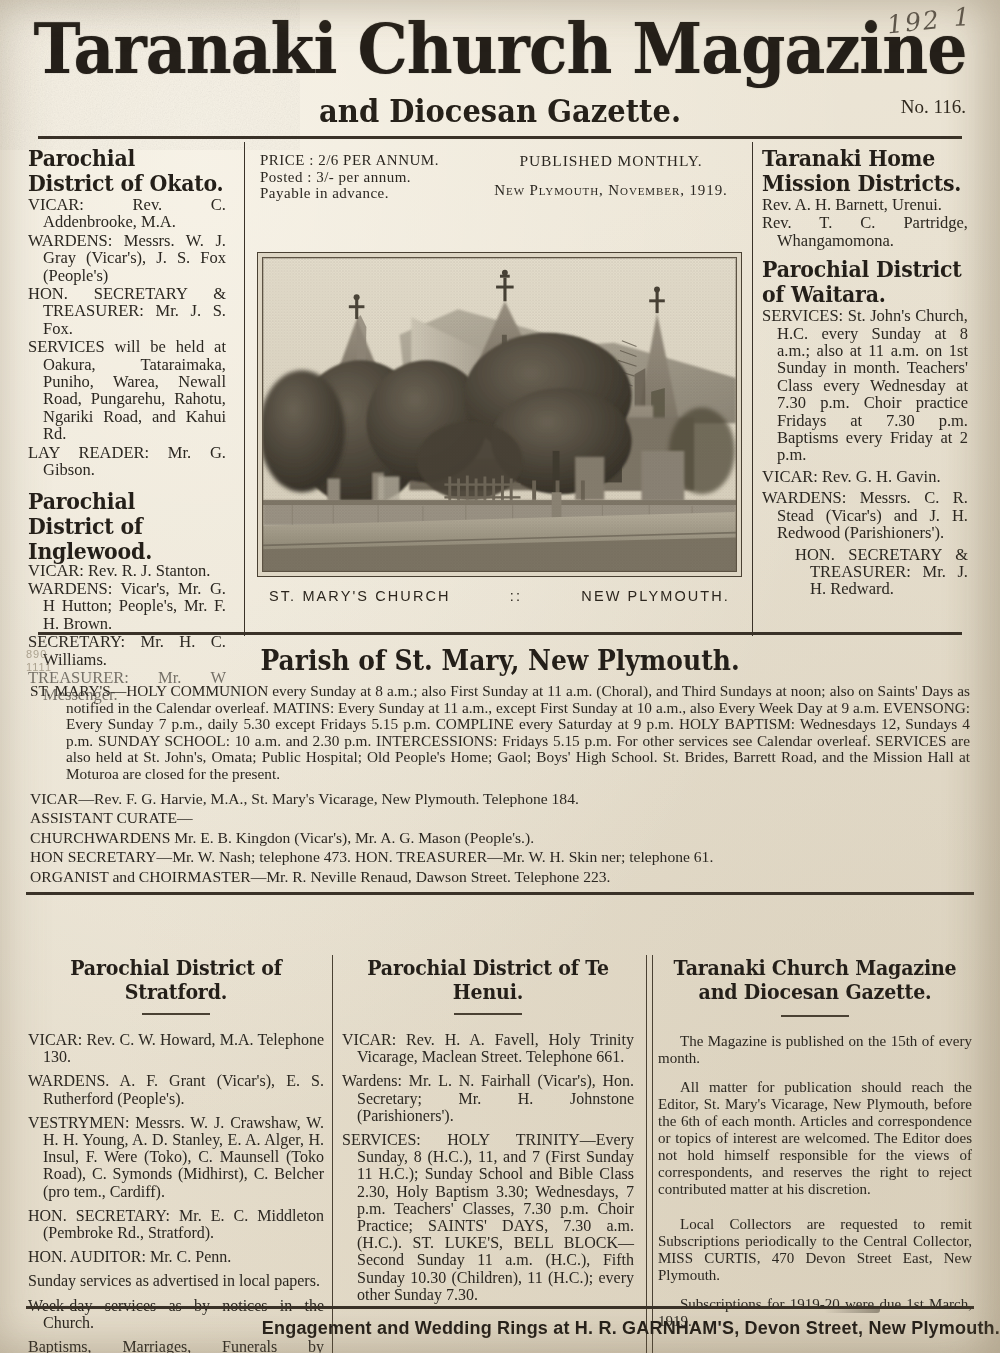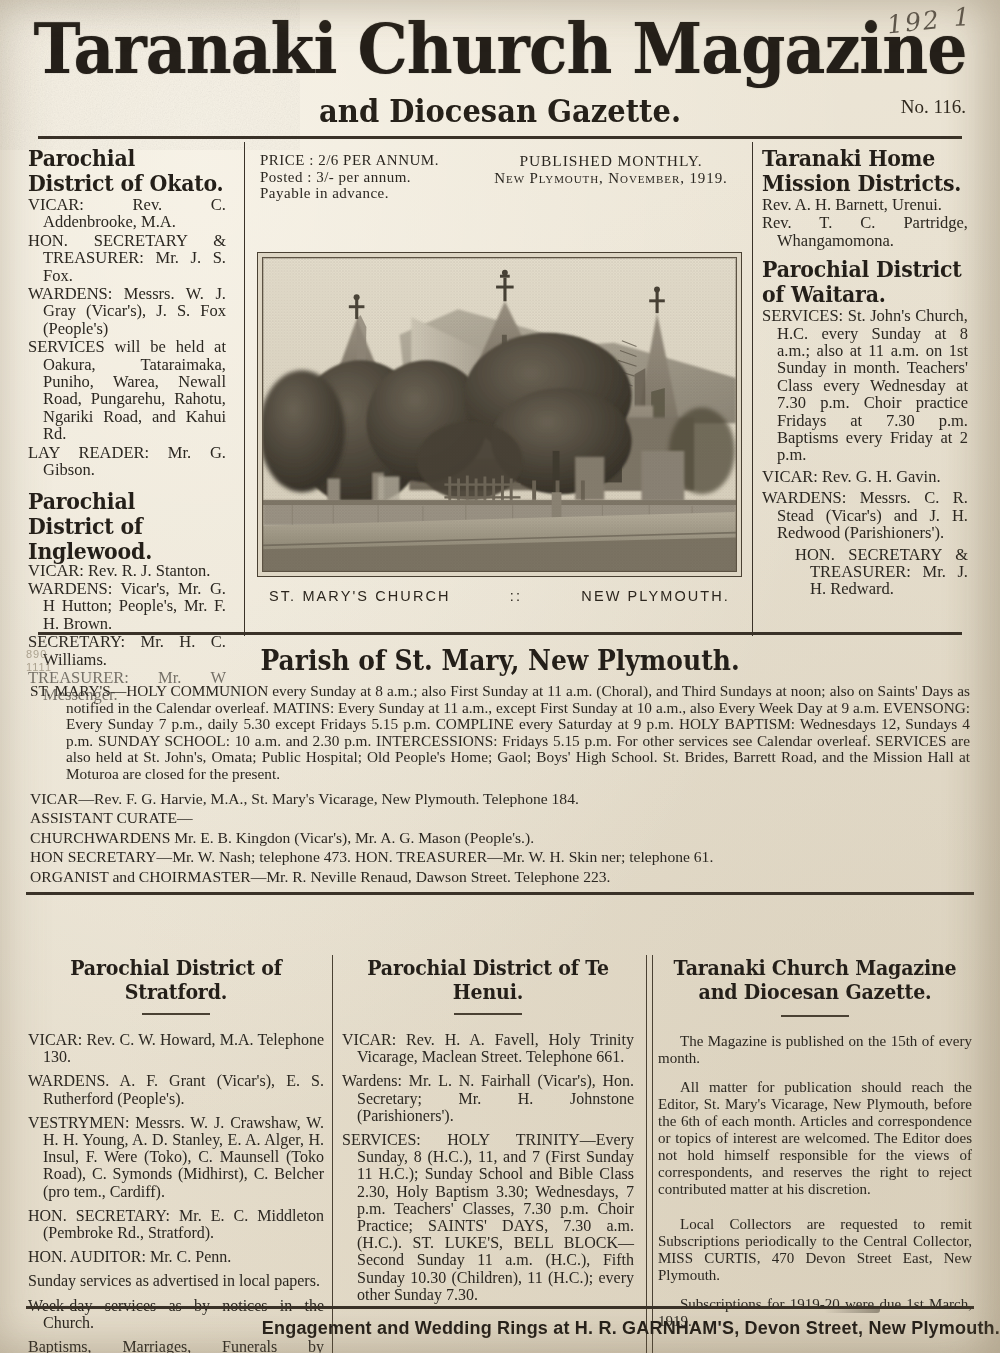--- a/index.html
+++ b/index.html
@@ -67,21 +67,21 @@
   .entry{font-size:16.5px;line-height:17.4px;margin-bottom:1px;text-align:justify;}
   .ind{padding-left:15px;text-indent:-15px;}
 
   .col-left{position:absolute;left:28px;top:146px;width:198px;}
   .col-right{position:absolute;left:762px;top:146px;width:206px;}
 
   
   .pricewrap{position:absolute;left:252px;top:152px;width:498px;}
   .pricewrap .pl{position:absolute;left:8px;top:0;font-size:15px;line-height:16.5px;letter-spacing:.5px;}
   .pricewrap .pr{position:absolute;right:4px;top:0;text-align:center;width:270px;font-size:15.5px;letter-spacing:.9px;}
-  .pricewrap .pr .l2{margin-top:0;font-size:15px;}
+  .pricewrap .pr .l2{margin-top:12px;font-size:15px;}
   .sc{font-variant:small-caps;}
 
   
   .photo-frame{position:absolute;left:257px;top:252px;width:485px;height:325px;
     border:1px solid #4a4133;padding:4px;box-sizing:border-box;background:#ded6c4;}
   .photo{position:relative;width:100%;height:100%;border:1px solid #5c5243;box-sizing:border-box;overflow:hidden;}
   .photo svg{display:block;width:100%;height:100%;}
   .photo-caption{position:absolute;left:257px;top:588px;width:485px;
     display:flex;justify-content:space-between;align-items:center;
     font-family:"Liberation Sans",sans-serif;font-weight:normal;font-size:14.5px;letter-spacing:2.1px;color:#2c261e;
@@ -135,22 +135,22 @@
 
   <div class="rule-thin" style="left:244px;top:142px;width:0;border-left:1px solid #3a3228;border-top:none;height:494px;"></div>
   <div class="rule-thin" style="left:752px;top:142px;width:0;border-left:1px solid #3a3228;border-top:none;height:494px;"></div>
   <div class="rule-dbl" style="left:38px;right:38px;top:632px;"></div>
 
   <div class="col-left">
 
     <div>
       <div class="hdr-goth">Parochial District of Okato.</div>
       <div class="entry ind">VICAR: Rev. C. Addenbrooke, M.A.</div>
+      <div class="entry ind">WARDENS: Messrs. W. J. Gray (Vicar's), J. S. Fox (People's)</div>
       <div class="entry ind">HON. SECRETARY &amp; TREASURER: Mr. J. S. Fox.</div>
-      <div class="entry ind">WARDENS: Messrs. W. J. Gray (Vicar's), J. S. Fox (People's)</div>
       <div class="entry ind">SERVICES will be held at Oakura, Tataraimaka, Puniho, Warea, Newall Road, Pungarehu, Rahotu, Ngariki Road, and Kahui Rd.</div>
       <div class="entry ind">LAY READER: Mr. G. Gibson.</div>
     </div>
 
     <div style="height:9px;"></div>
 
     <div>
       <div class="hdr-goth">Parochial District of Inglewood.</div>
       <div class="entry ind">VICAR: Rev. R. J. Stanton.</div>
       <div class="entry ind">WARDENS: Vicar's, Mr. G. H Hutton; People's, Mr. F. H. Brown.</div>

